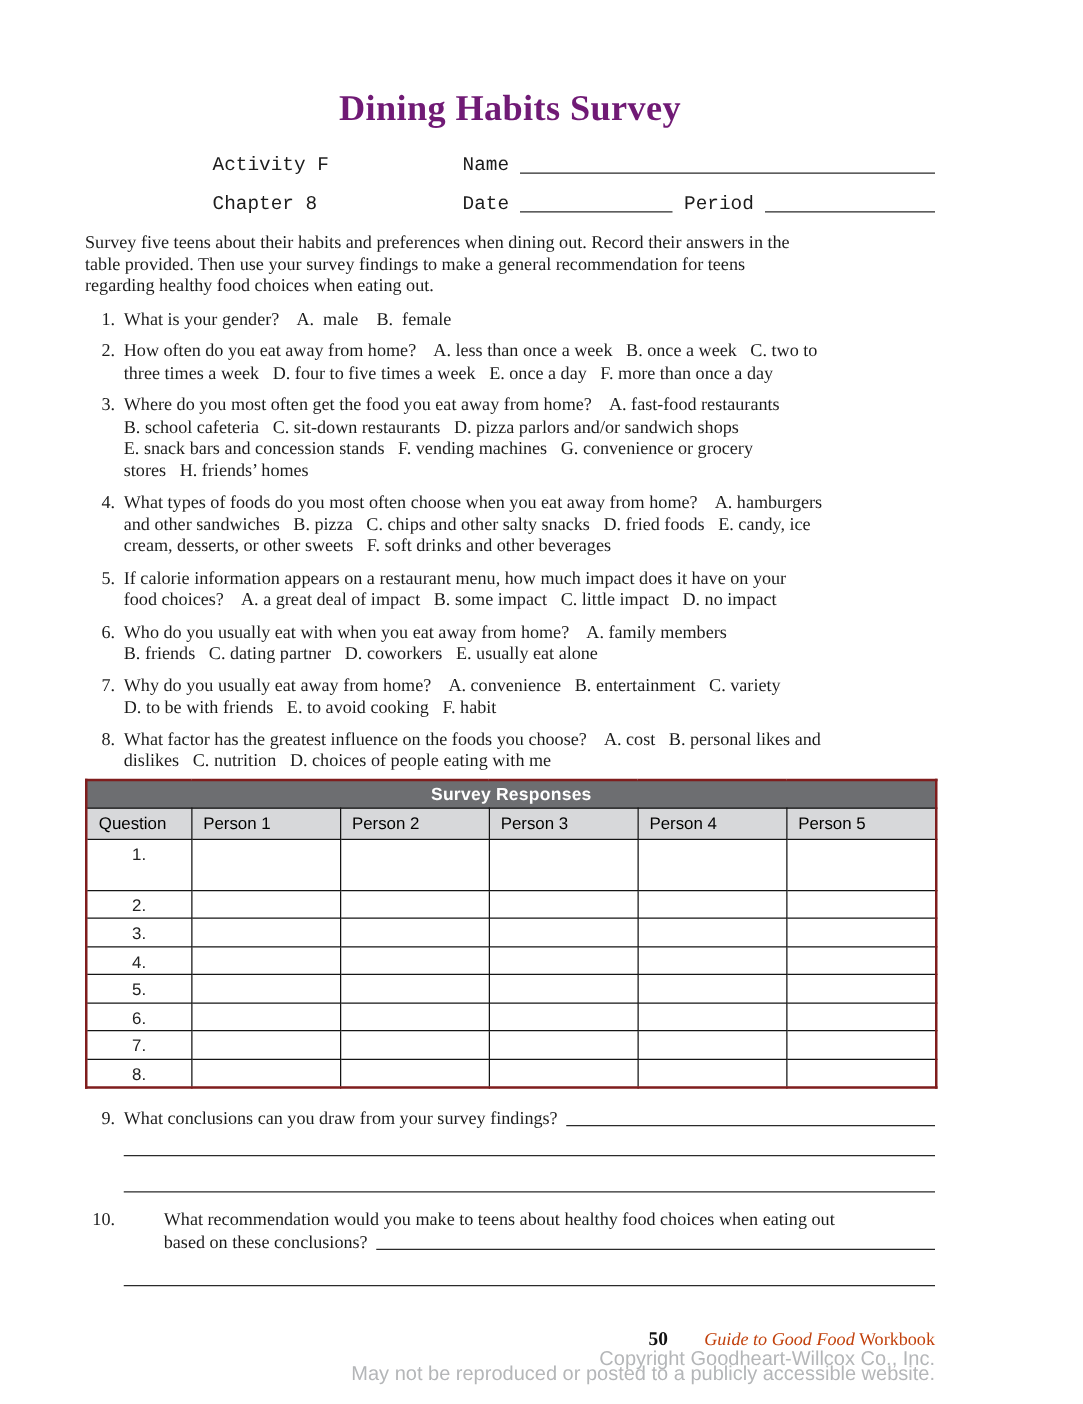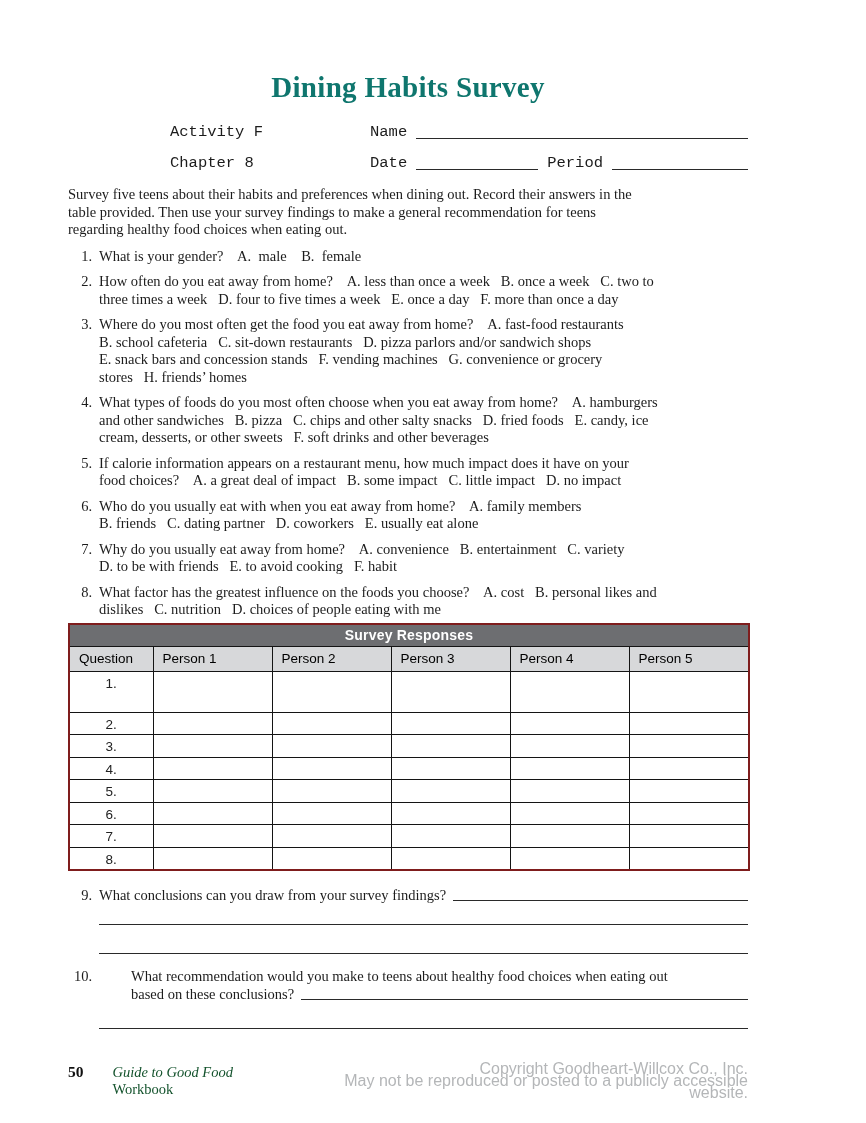--- a/index.html
+++ b/index.html
@@ -10,21 +10,21 @@
     font-family: "Liberation Serif", serif;
     color: #1c1c1c;
     overflow: hidden;
   }
 
   
   .doc-title {
     position: absolute; top: 71px; left: 68px; width: 680px;
     text-align: center;
     font-size: 29px; font-weight: bold; letter-spacing: 0.3px;
-    color: #0f766e;
+    color: #701a75;
   }
   .header-fields {
     position: absolute; top: 122px; left: 170px; right: 118px;
     font-size: 15.5px;
     font-family: Liberation Mono, monospace;
   }
   .field-row { display: flex; align-items: flex-end; height: 19px; margin-bottom: 12px; }
   .field-left { width: 200px; flex: none; }
   .fill-line { flex: 1; height: 0; border-bottom: 1.4px solid #2a2a2a; margin: 0 0 2px 9px; }
   .fixed-line { width: 122px; flex: none; height: 0; border-bottom: 1.4px solid #2a2a2a; margin: 0 9px 2px 9px; }
@@ -75,25 +75,25 @@
   .answer-line { margin-left: 31px; height: 0; border-bottom: 1.3px solid #2a2a2a; }
   .al-1 { margin-top: 20px; }
   .al-2 { margin-top: 28px; }
   .al-3 { margin-top: 25px; }
   .fu-q10 { margin-top: 14px; margin-bottom: 16px; gap: 32px; }
   .fu-q9 { margin-bottom: 0; }
 
   
   .footer {
     position: absolute; top: 1048px; left: 68px; right: 118px;
-    display: flex; justify-content: space-between; align-items: flex-end;
+    display: flex; justify-content: space-between; align-items: flex-end; flex-direction: column;
   }
   .footer-left { display: flex; align-items: baseline; padding-bottom: 1px; }
   .page-number { font-size: 15.5px; font-weight: bold; color: #111; }
-  .book-title { margin-left: 29px; font-size: 14.5px; color: #14532d; margin-top: 16px; }
+  .book-title { margin-left: 29px; font-size: 14.5px; color: #c2410c; margin-top: 16px; }
   .book-title em { font-style: italic; }
   .copyright {
     text-align: right; color: #b4b6b8;
     font-family: "Liberation Sans", sans-serif;
     font-size: 16px; line-height: 12px;
   }
 </style>
 </head>
 <body>
 

